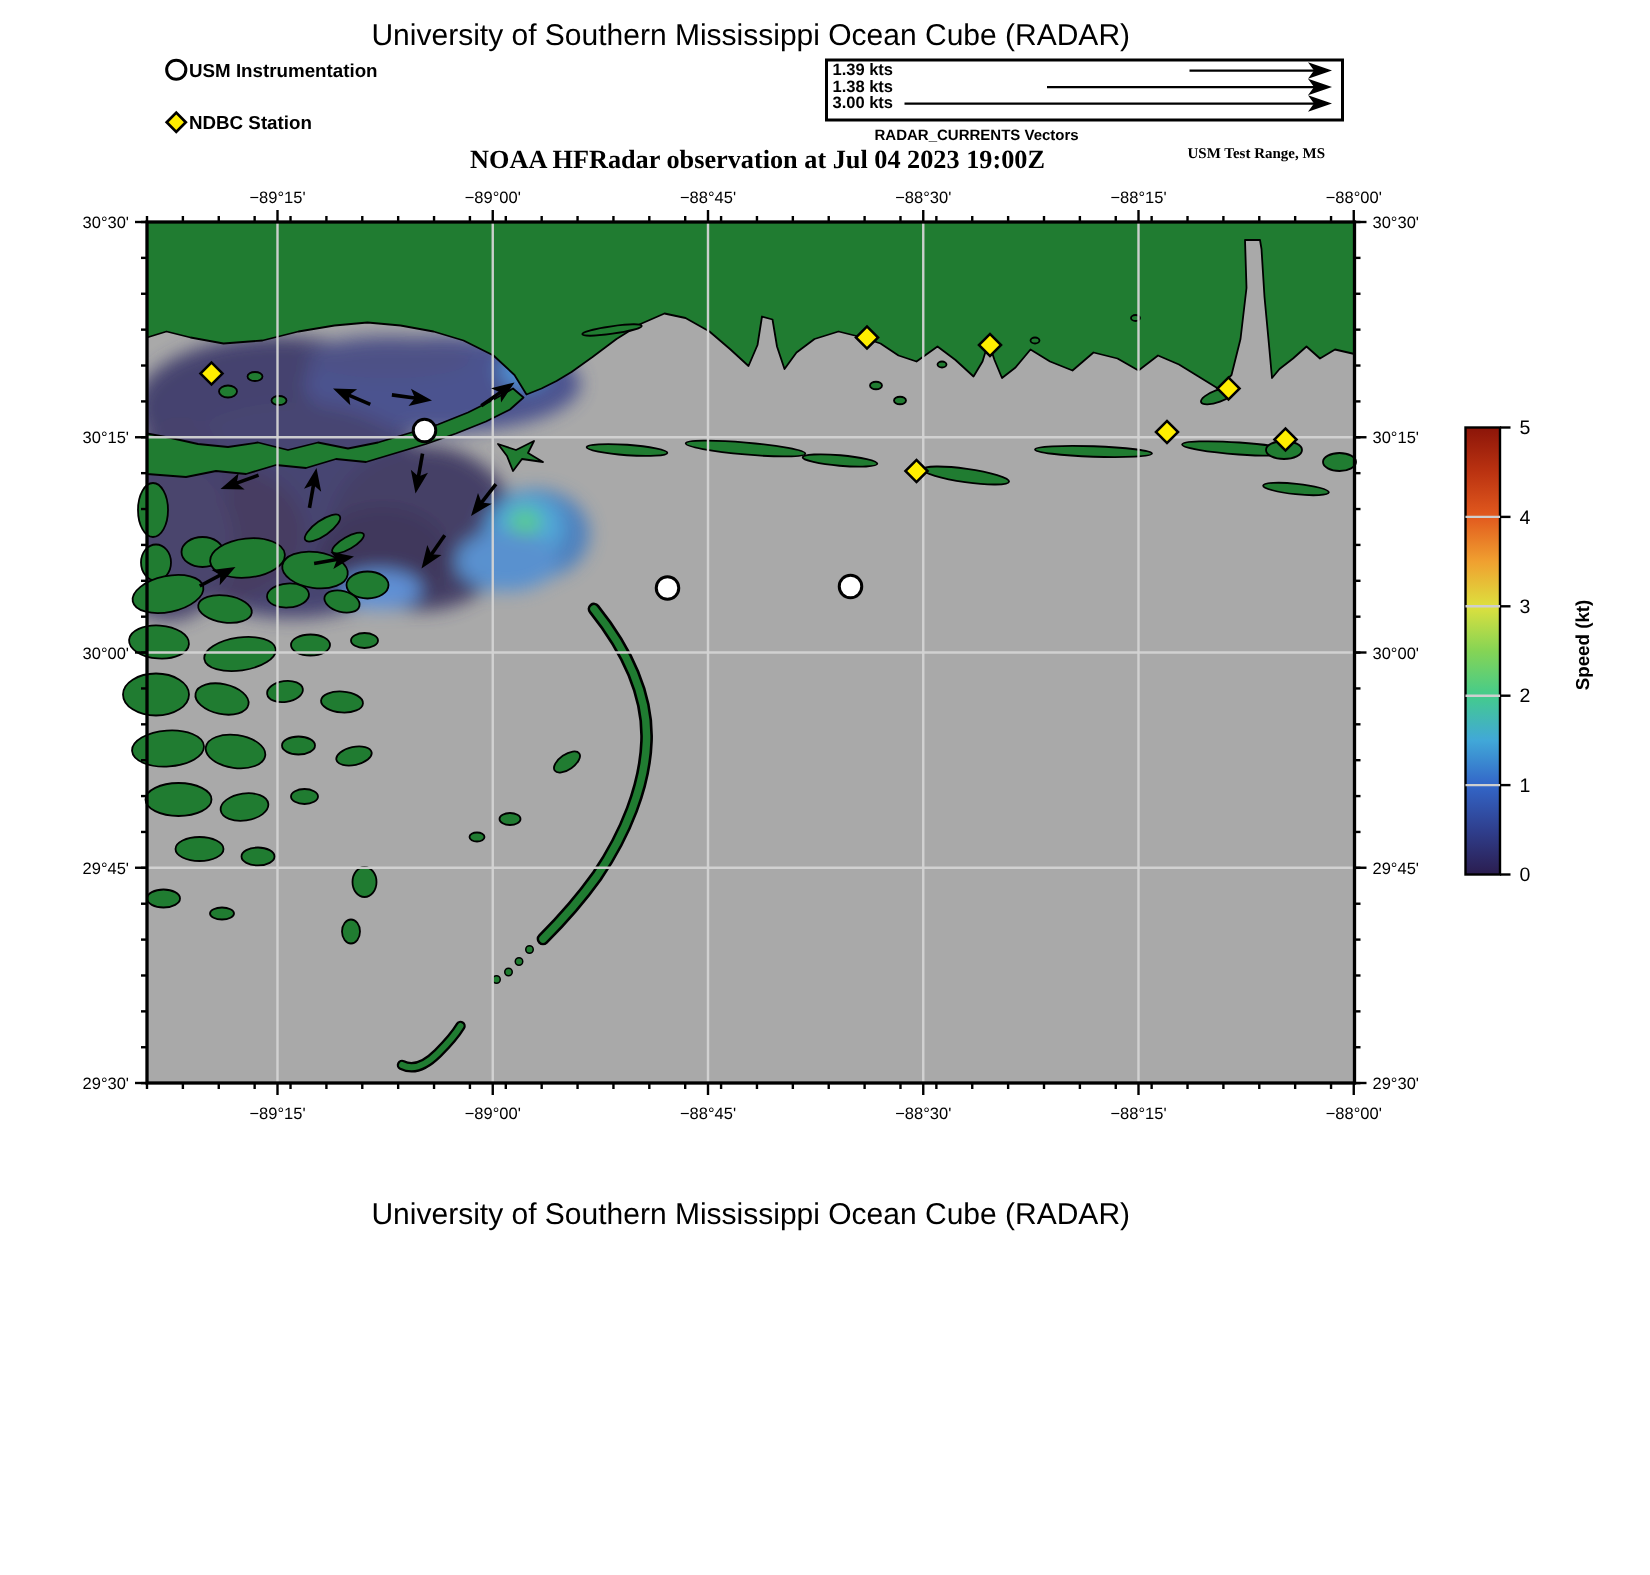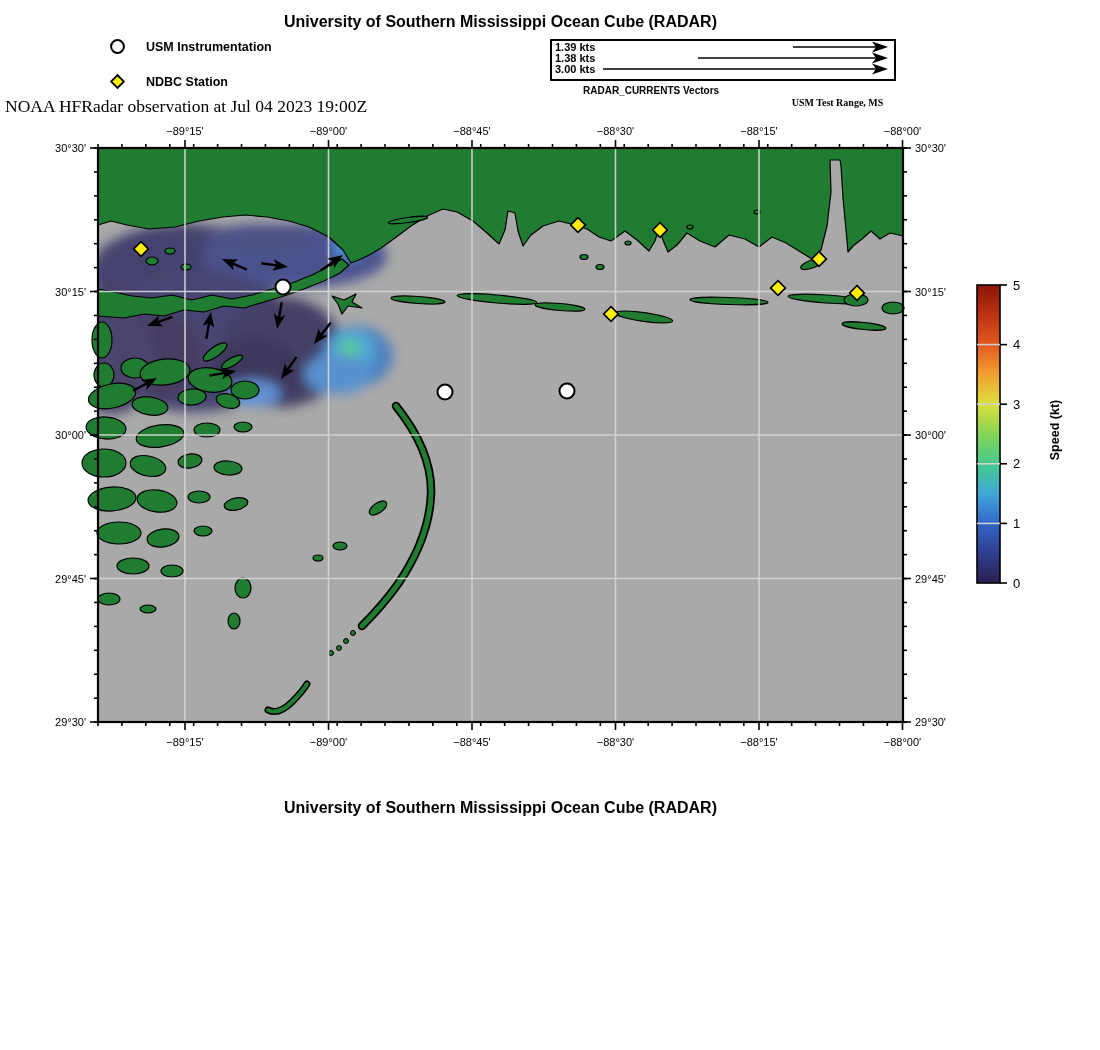--- a/index.html
+++ b/index.html
@@ -1,22 +1,22 @@
 <!DOCTYPE html>
 <html><head>
 <meta charset="utf-8">
 <style>
   html,body{margin:0;padding:0;background:#ffffff;}
   .page{position:relative;width:1100px;height:1050px;background:#ffffff;overflow:hidden;
         font-family:"Liberation Sans",sans-serif;}
   .abs{position:absolute;}
-  .title{font-weight:bold;font-size:16px;color:#000;text-align:center;}
-  .subtitle{font-family:"Liberation Serif",serif;font-weight:normal;font-size:17.5px;color:#000;text-align:left;}
+  .title{font-weight:normal;font-size:20px;color:#000;text-align:center;}
+  .subtitle{font-family:"Liberation Serif",serif;font-weight:bold;font-size:17.5px;color:#000;text-align:center;}
   .range-label{font-family:"Liberation Serif",serif;font-weight:bold;font-size:10px;color:#000;text-align:center;}
-  .legend-row{position:absolute;display:flex;align-items:center;gap:20px;}
+  .legend-row{position:absolute;display:flex;align-items:center;gap:0;}
   .legend-row .lab{font-weight:bold;font-size:12.5px;color:#000;white-space:nowrap;}
   .scalebox{position:absolute;left:550px;top:39px;width:346px;height:42px;background:#fff;border:2.5px solid #000;box-sizing:border-box;}
   .scale-lab{position:absolute;font-weight:bold;font-size:11px;color:#000;line-height:11px;white-space:nowrap;}
   .vec-caption{position:absolute;left:551px;top:85px;font-weight:bold;font-size:10px;color:#000;padding-left:32px;}
   .cb-label{position:absolute;left:1008px;top:420px;width:100px;height:20px;
             font-weight:bold;font-size:12.5px;color:#000;text-align:center;
             transform:rotate(-90deg);transform-origin:center center;}
   svg text{font-family:"Liberation Sans",sans-serif;}
 </style>
 </head>

